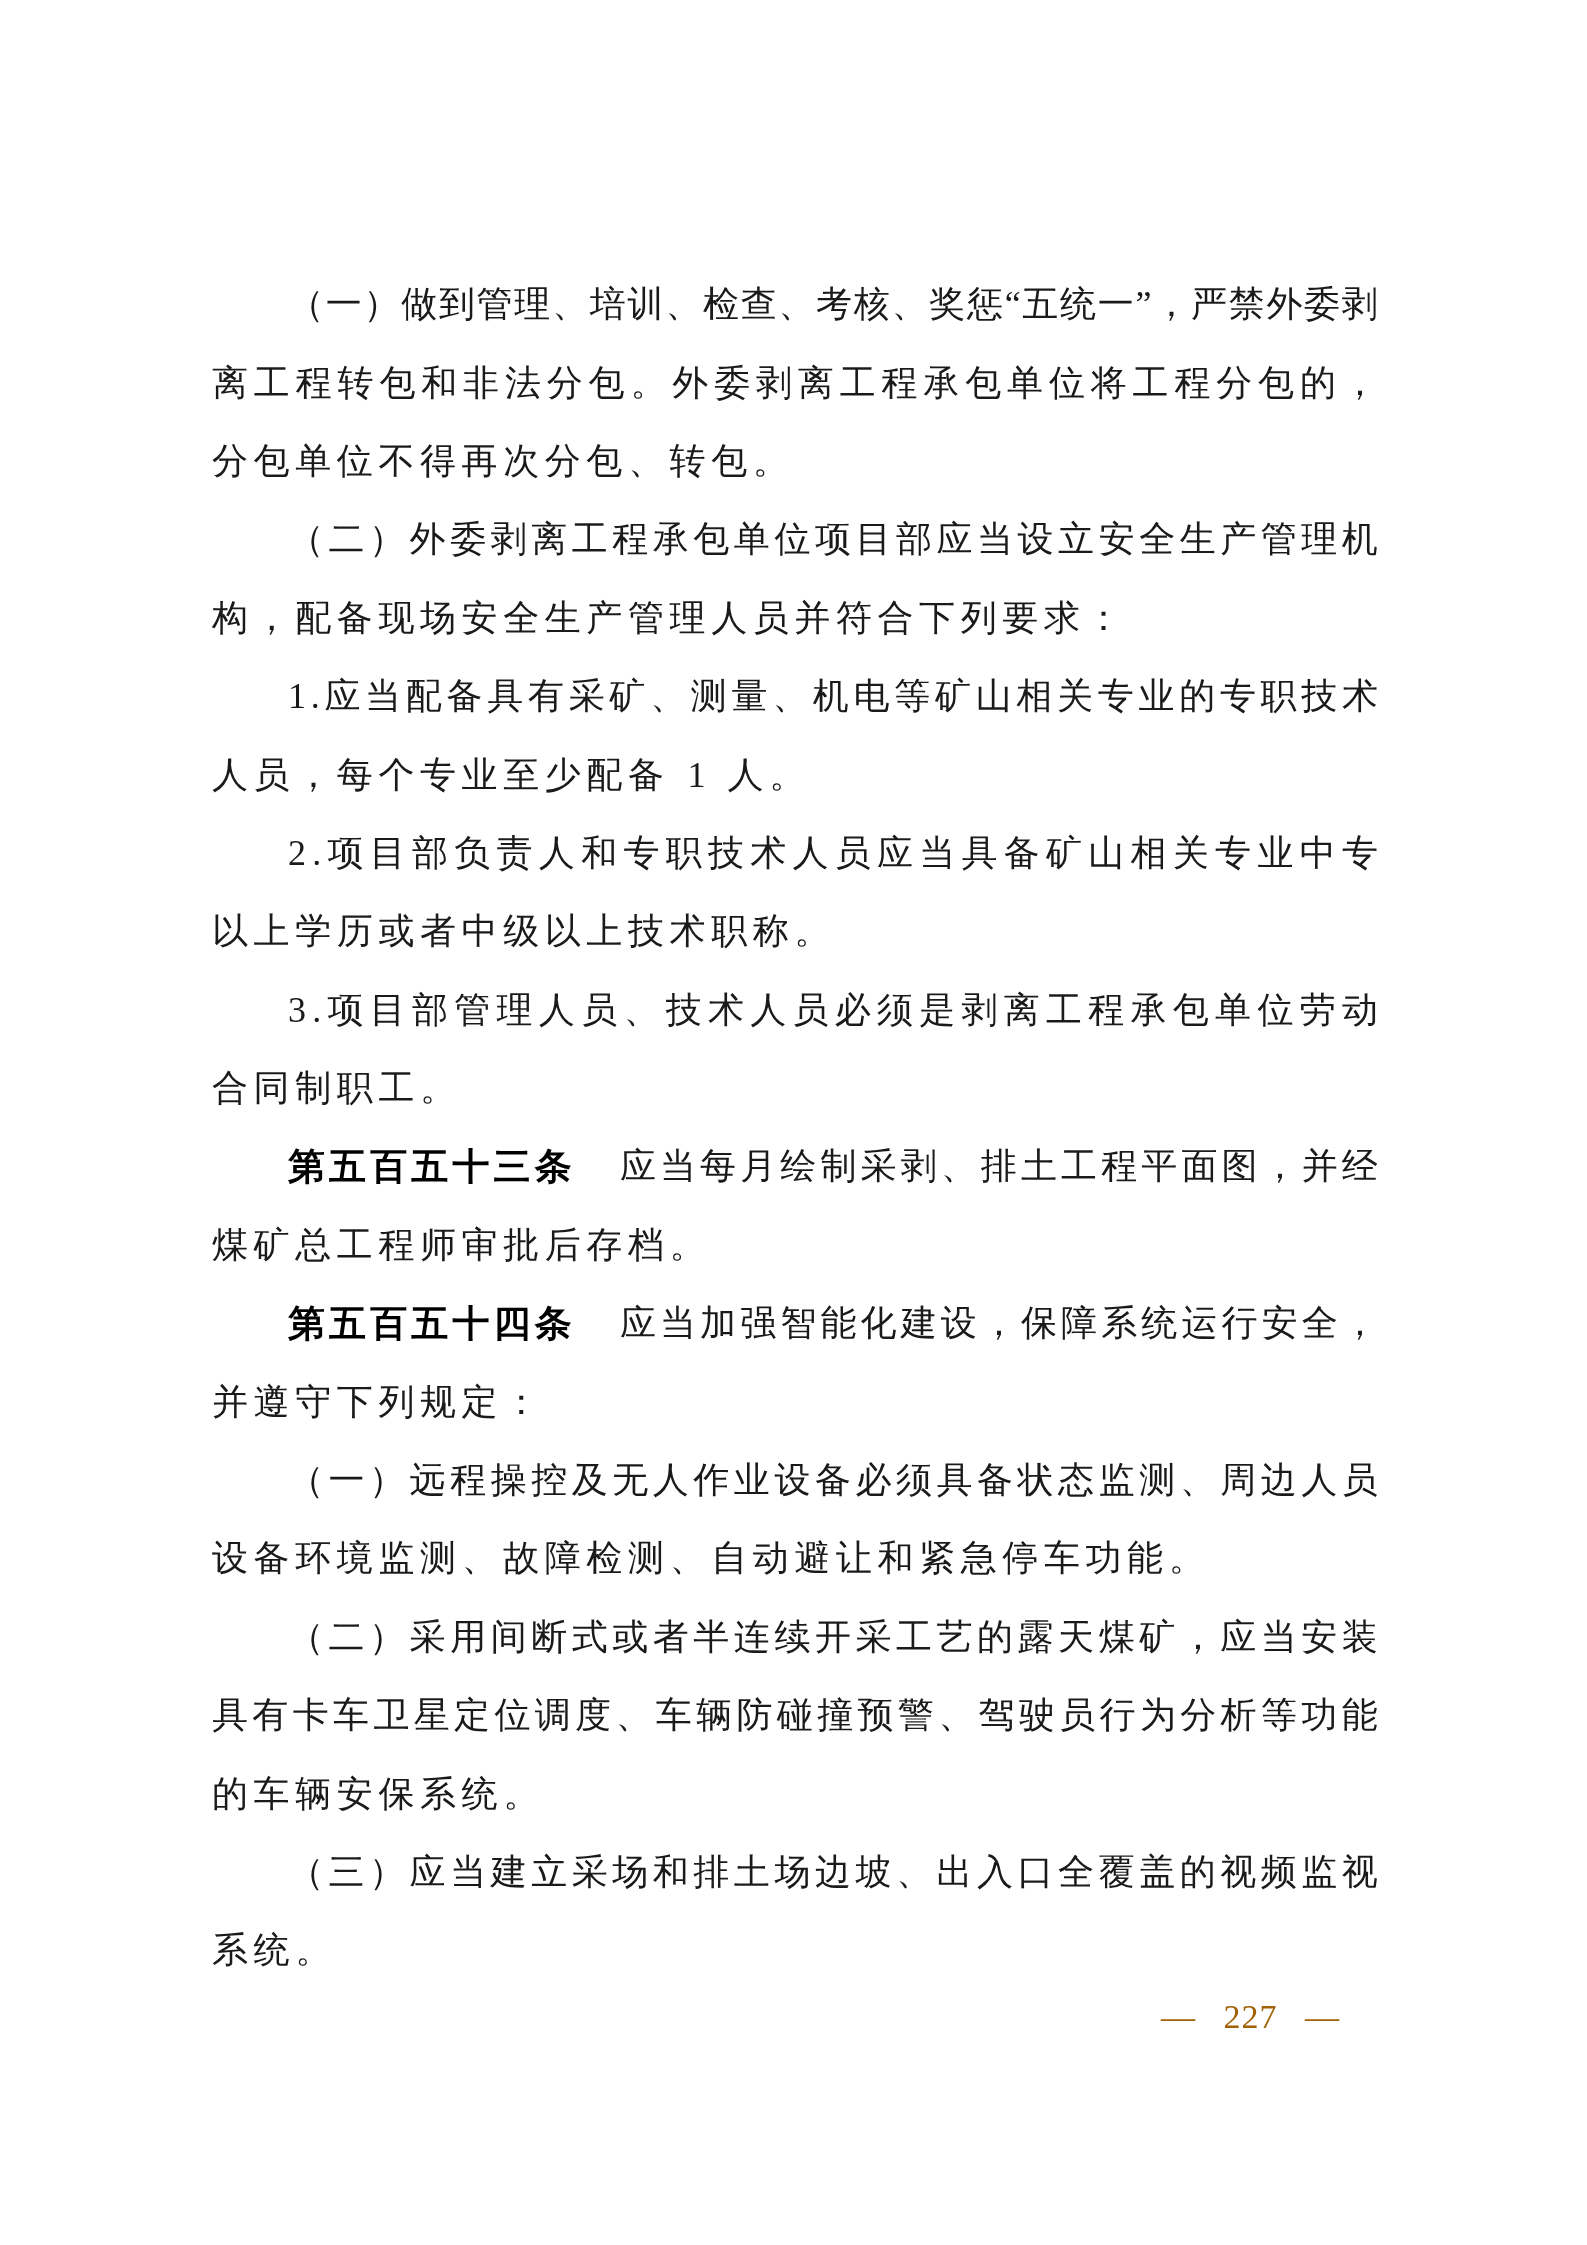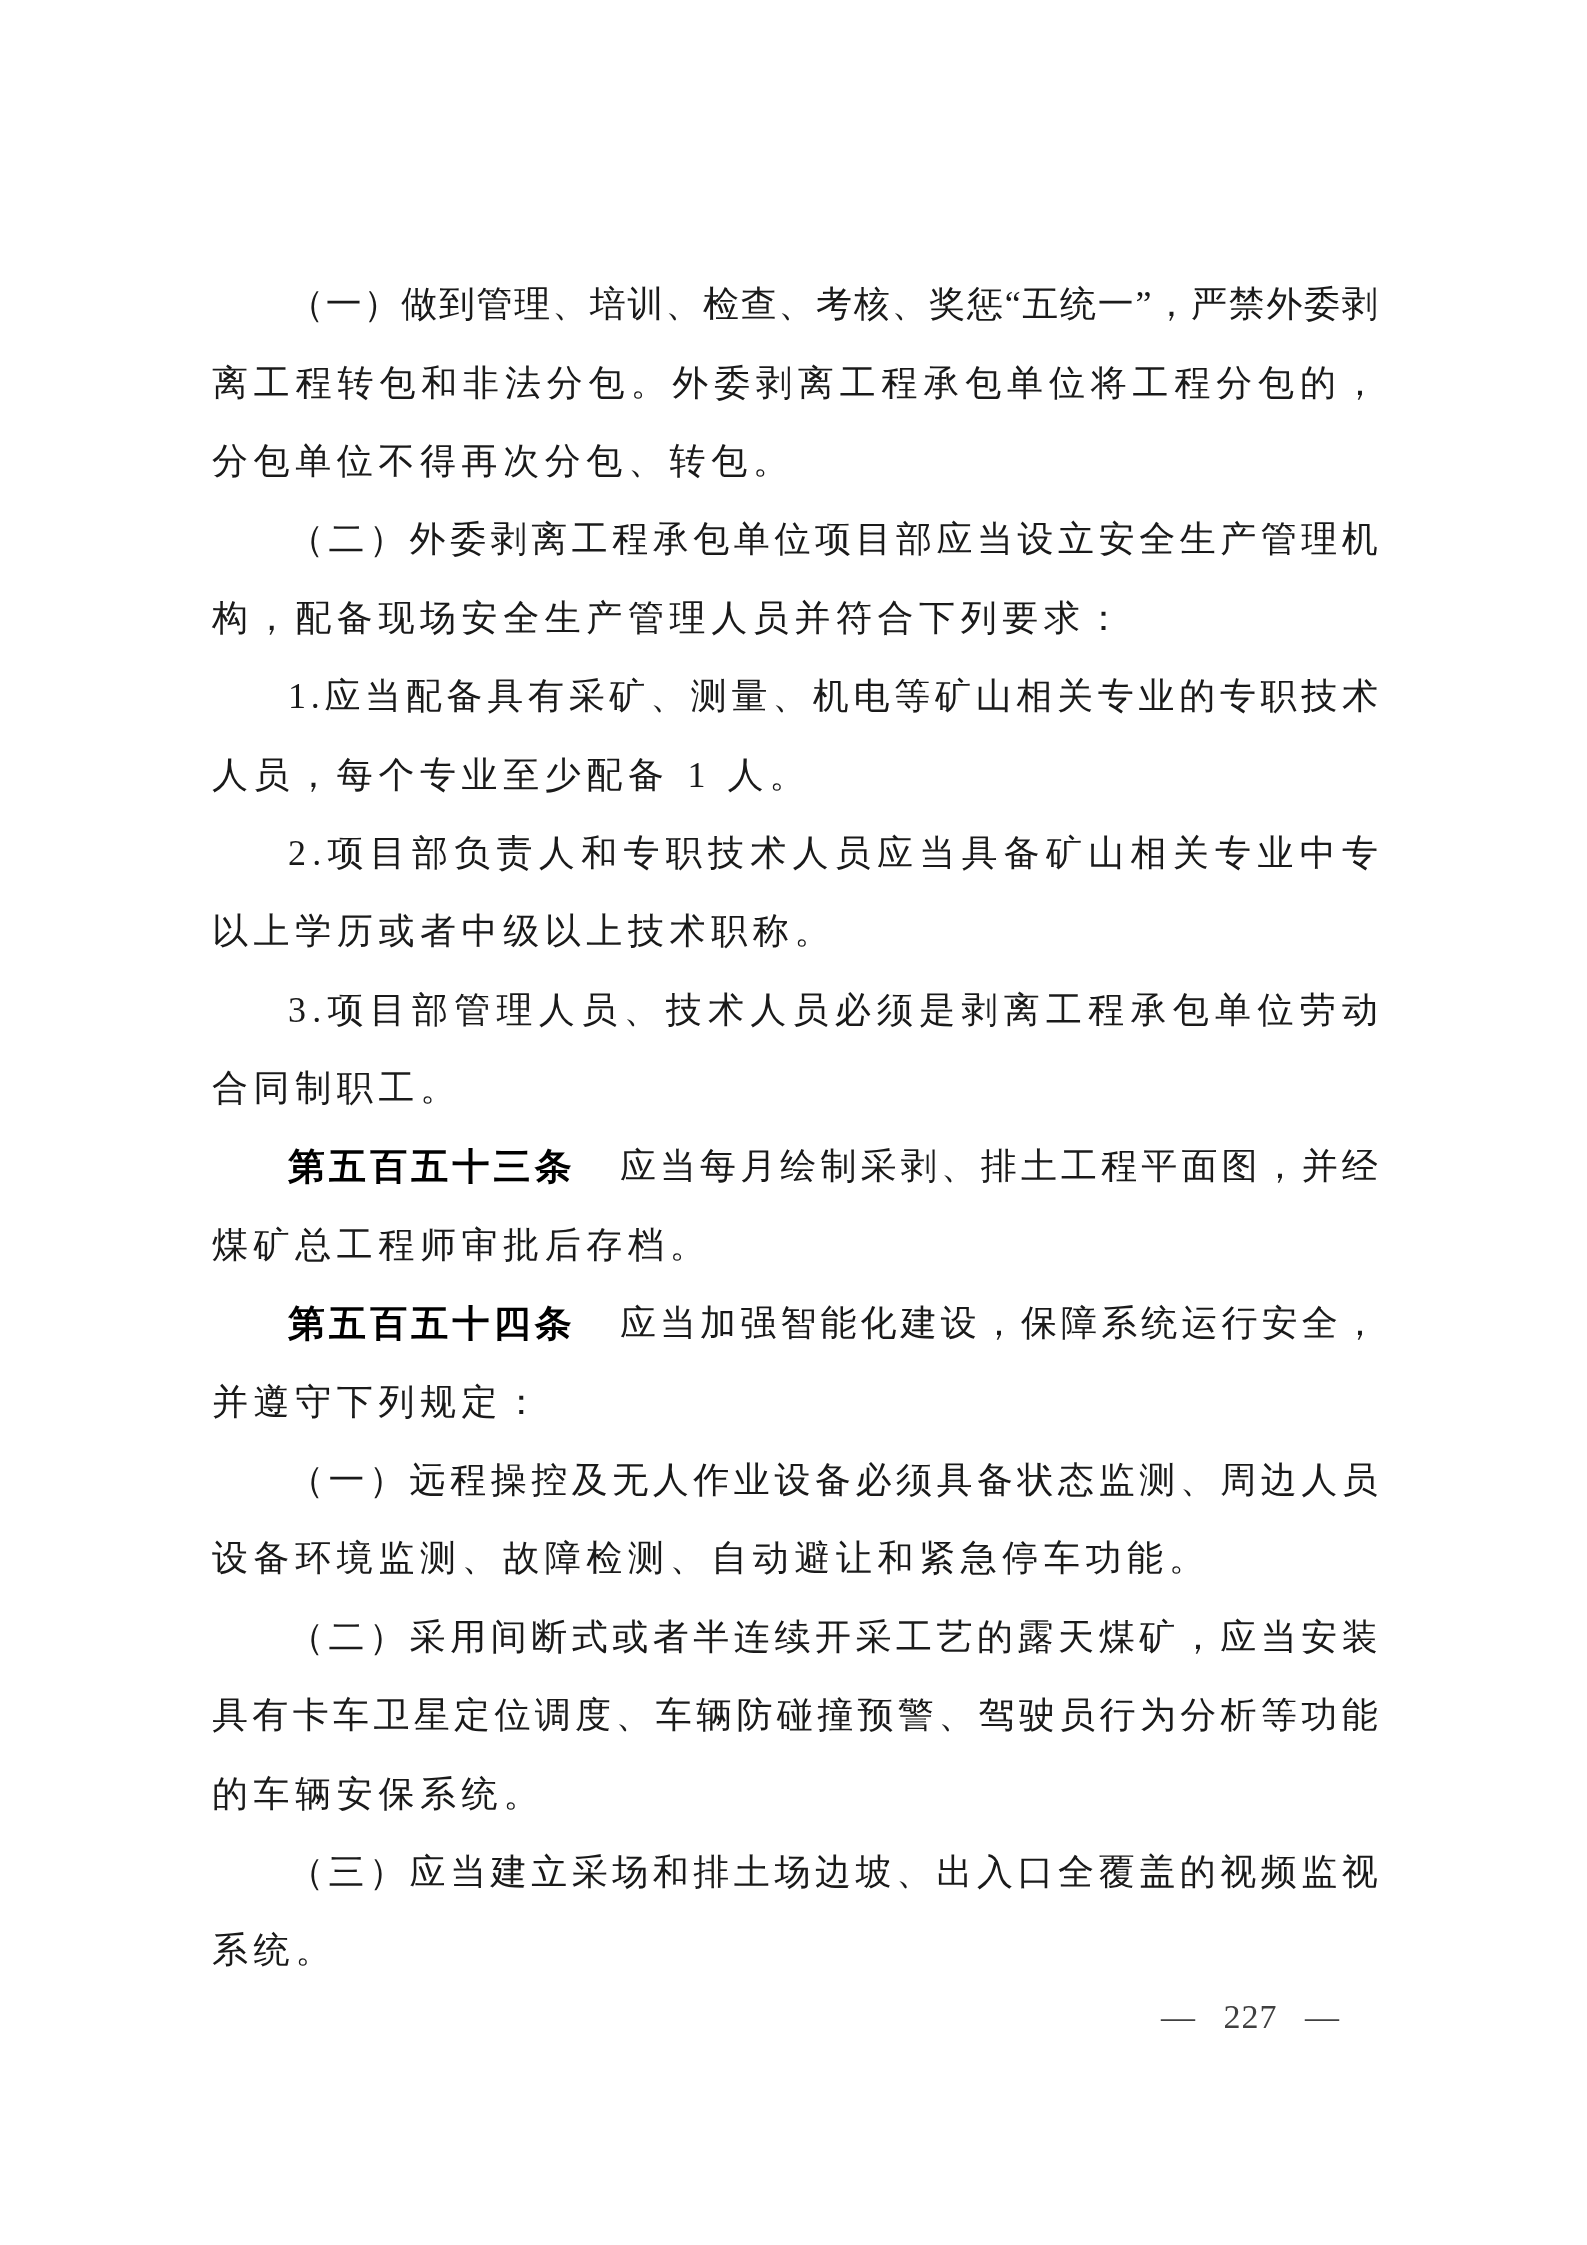--- a/index.html
+++ b/index.html
@@ -70,21 +70,21 @@
   .line.last span.half {
     width: 22px;
   }
   .page-number {
     position: absolute;
     top: 1998px;
     right: 247px;
     font-size: 34px;
     letter-spacing: 1px;
     word-spacing: 18px;
-    color: #404040;
+    color: #a16207;
     white-space: pre;
   }
 </style>
 </head>
 <body>
 
 <div class="doc-page">
   <main class="doc-body">
       <div class="line justify indent"><span class="">（</span><span class="">一</span><span class="">）</span><span class="">做</span><span class="">到</span><span class="">管</span><span class="">理</span><span class="">、</span><span class="">培</span><span class="">训</span><span class="">、</span><span class="">检</span><span class="">查</span><span class="">、</span><span class="">考</span><span class="">核</span><span class="">、</span><span class="">奖</span><span class="">惩</span><span class="">“</span><span class="">五</span><span class="">统</span><span class="">一</span><span class="">”</span><span class="">，</span><span class="">严</span><span class="">禁</span><span class="">外</span><span class="">委</span><span class="">剥</span></div>
       <div class="line justify"><span class="">离</span><span class="">工</span><span class="">程</span><span class="">转</span><span class="">包</span><span class="">和</span><span class="">非</span><span class="">法</span><span class="">分</span><span class="">包</span><span class="">。</span><span class="">外</span><span class="">委</span><span class="">剥</span><span class="">离</span><span class="">工</span><span class="">程</span><span class="">承</span><span class="">包</span><span class="">单</span><span class="">位</span><span class="">将</span><span class="">工</span><span class="">程</span><span class="">分</span><span class="">包</span><span class="">的</span><span class="">，</span></div>

